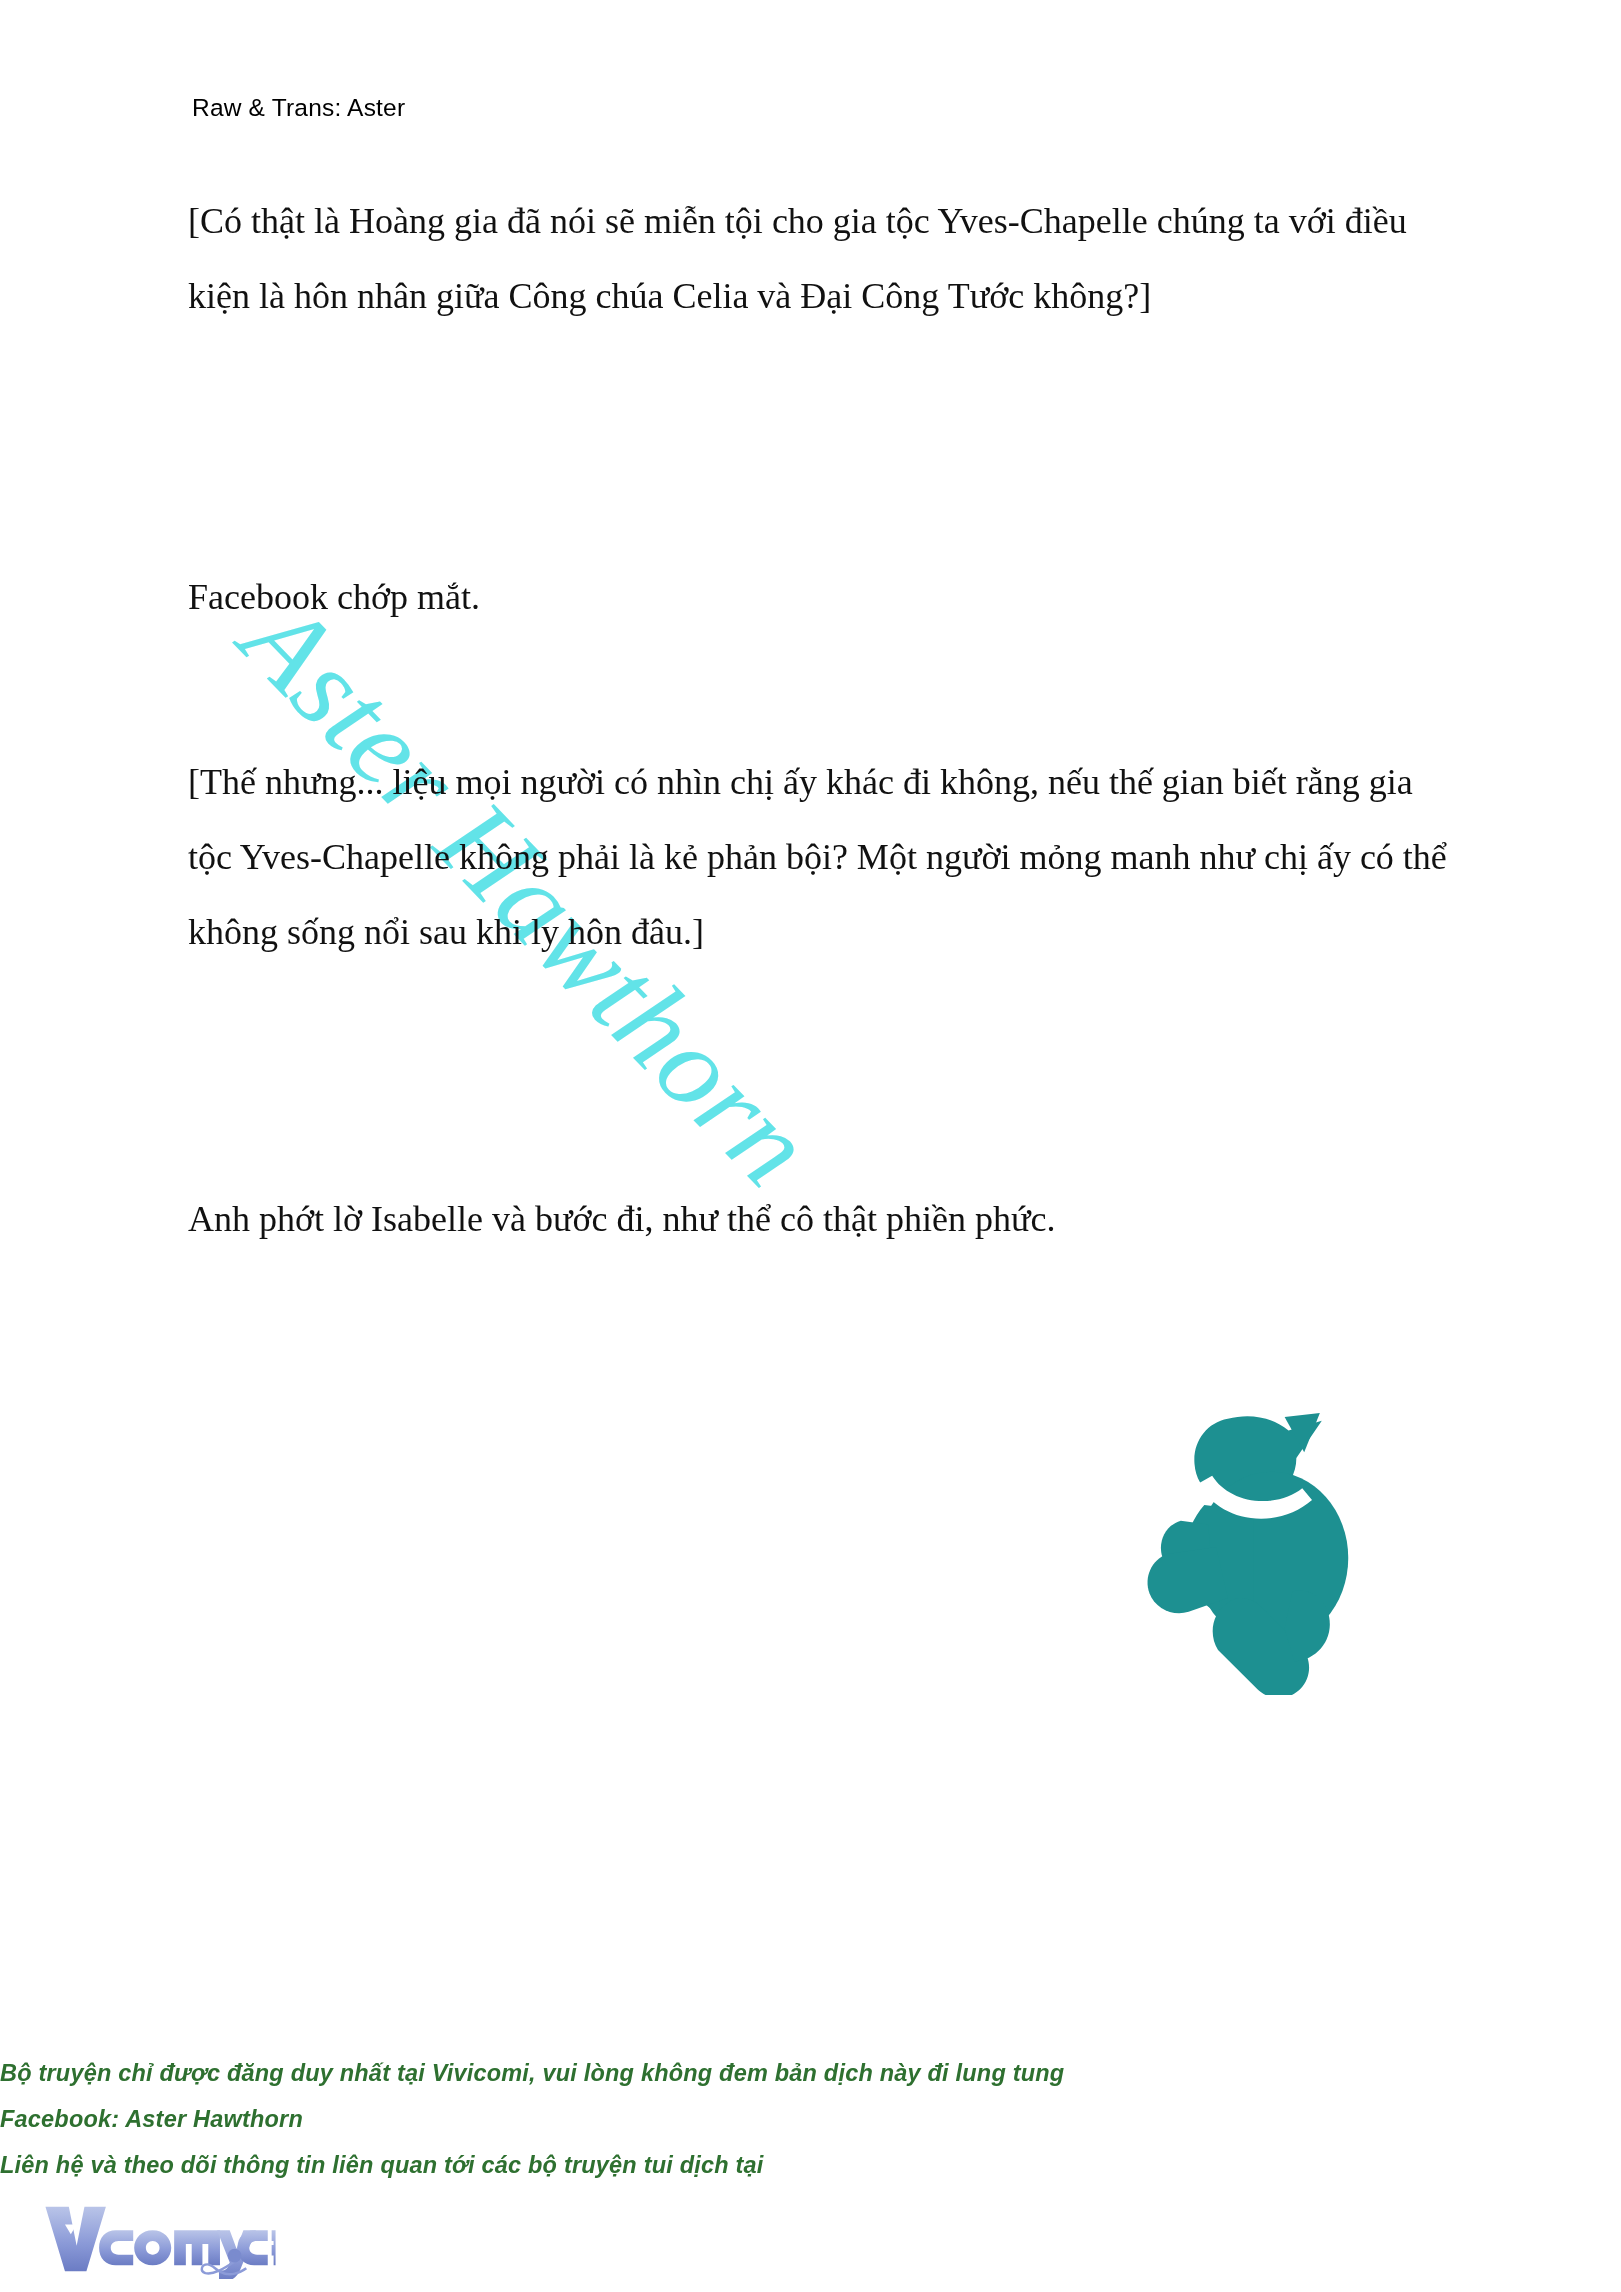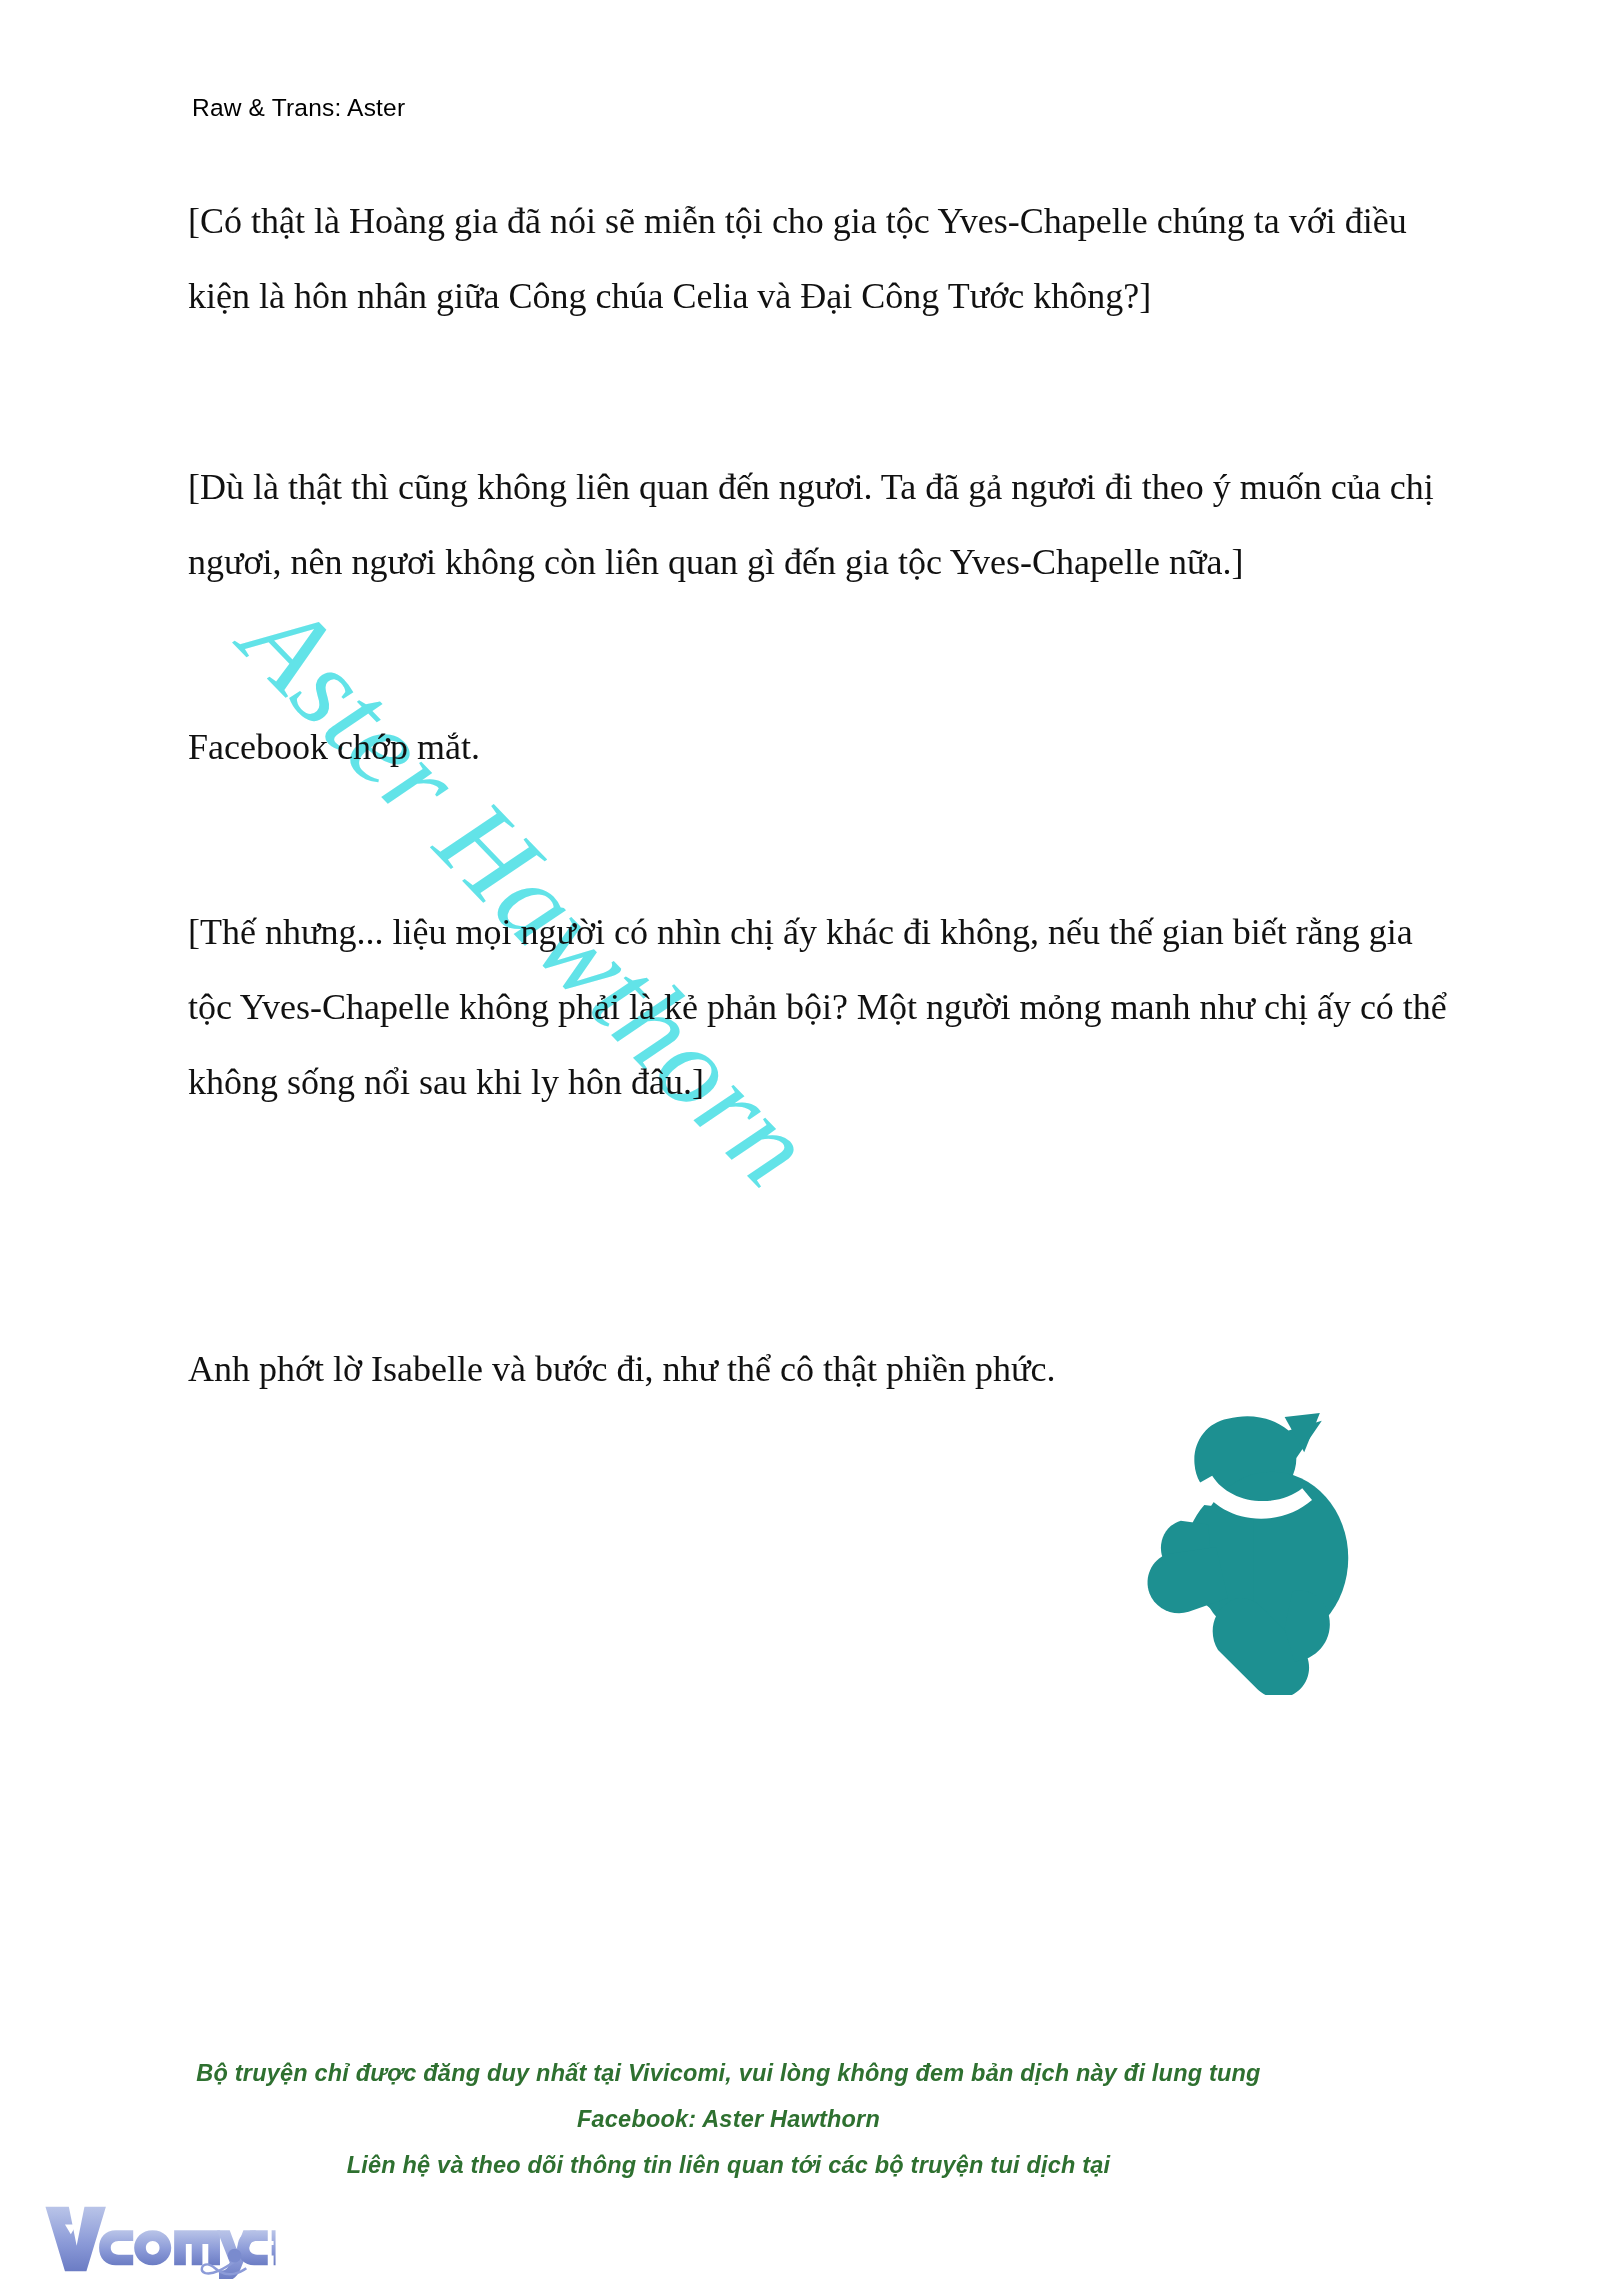--- a/index.html
+++ b/index.html
@@ -80,21 +80,20 @@
   .gap-xl { height: 116px; }
   .gap-l  { height: 110px; }
   .gap-m  { height: 106px; }
 
   
   .footer-notice {
     position: absolute;
     left: 0;
     top: 2050px;
     width: 1457px;
-    text-align: center;
     z-index: 3;
   }
   .footer-notice div {
     font-family: "Liberation Sans", "DejaVu Sans", sans-serif;
     font-size: 23.5px;
     font-weight: bold;
     font-style: italic;
     color: #2E7030;
     line-height: 46px;
     letter-spacing: 0.2px;
@@ -141,21 +140,20 @@
         <path d="M120 196 c-16 10 -20 32 -10 48 l40 40 c12 12 32 12 44 0 c12 -12 12 -32 0 -44 l-40 -40 c-10 -10 -24 -12 -34 -4 z"></path>
 
         <path d="M186 184 c20 -4 36 10 38 30 c2 22 -14 40 -36 42 l-10 -34 z"></path>
       </g>
     </svg>
   </div>
 
   <div class="body-col">
     <p class="para">[Có thật là Hoàng gia đã nói sẽ miễn tội cho gia tộc Yves-Chapelle chúng ta với điều kiện là hôn nhân giữa Công chúa Celia và Đại Công Tước không?]</p>
     <div class="gap-xl"></div>
-    <p class="para">[Dù là thật thì cũng không liên quan đến ngươi. Ta đã gả ngươi đi theo ý muốn của chị ngươi, nên ngươi không còn liên quan gì đến gia tộc Yves-Chapelle nữa.]</p>
     <div class="gap-l"></div>
     <p class="para">Facebook chớp mắt.</p>
     <div class="gap-l"></div>
     <p class="para">[Thế nhưng... liệu mọi người có nhìn chị ấy khác đi không, nếu thế gian biết rằng gia tộc Yves-Chapelle không phải là kẻ phản bội? Một người mỏng manh như chị ấy có thể không sống nổi sau khi ly hôn đâu.]</p>
     <div class="gap-m"></div>
     <div class="gap-m"></div>
     <p class="para">Anh phớt lờ Isabelle và bước đi, như thể cô thật phiền phức.</p>
   </div>
 
   <div class="footer-notice">

